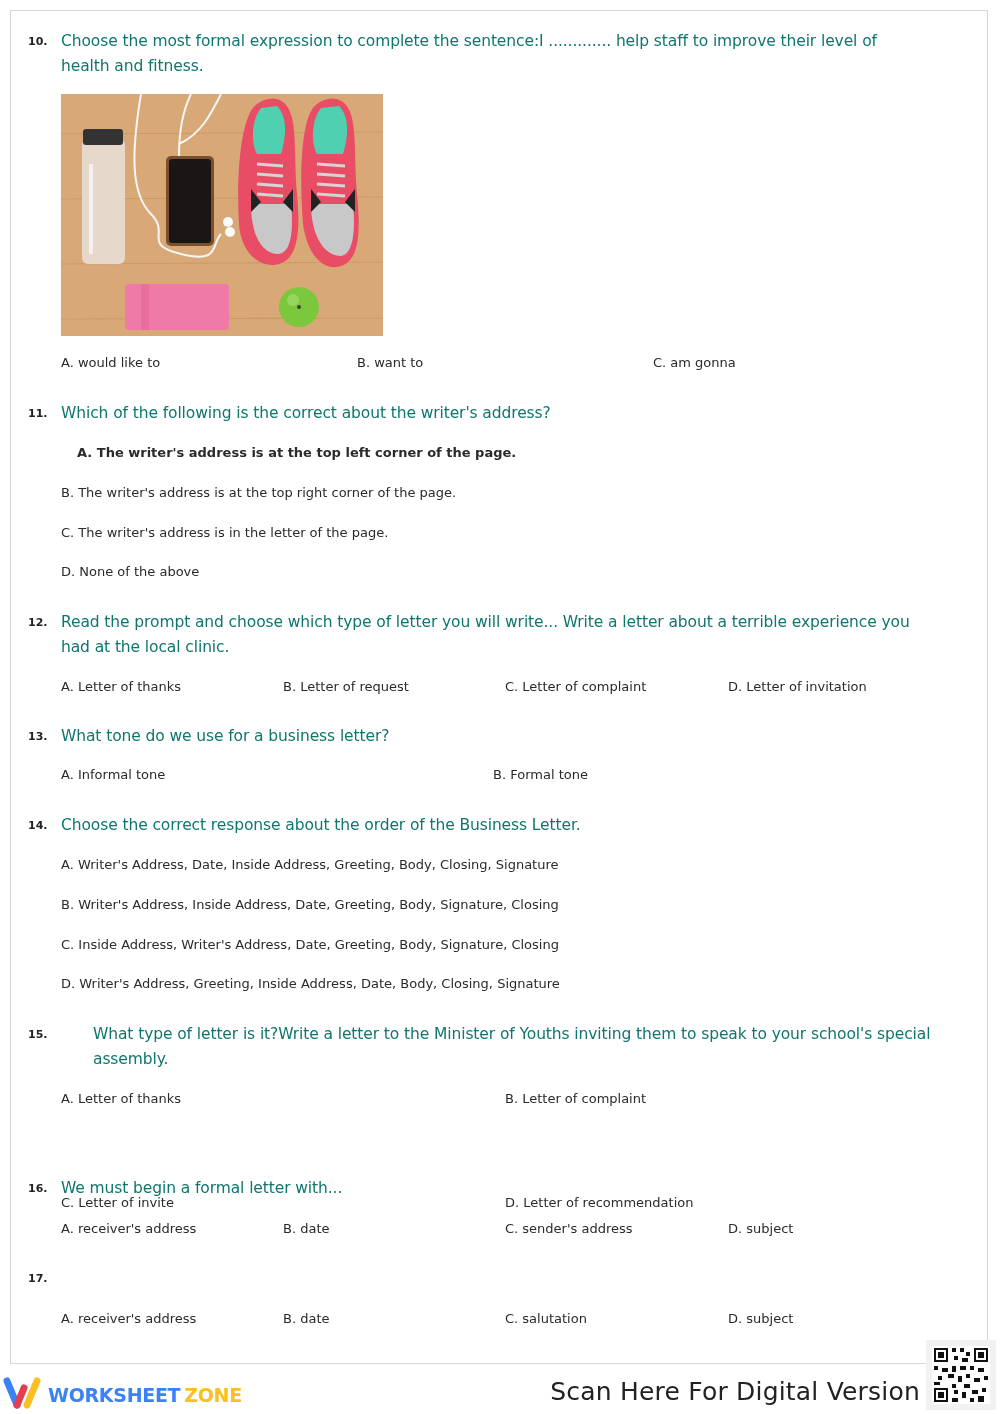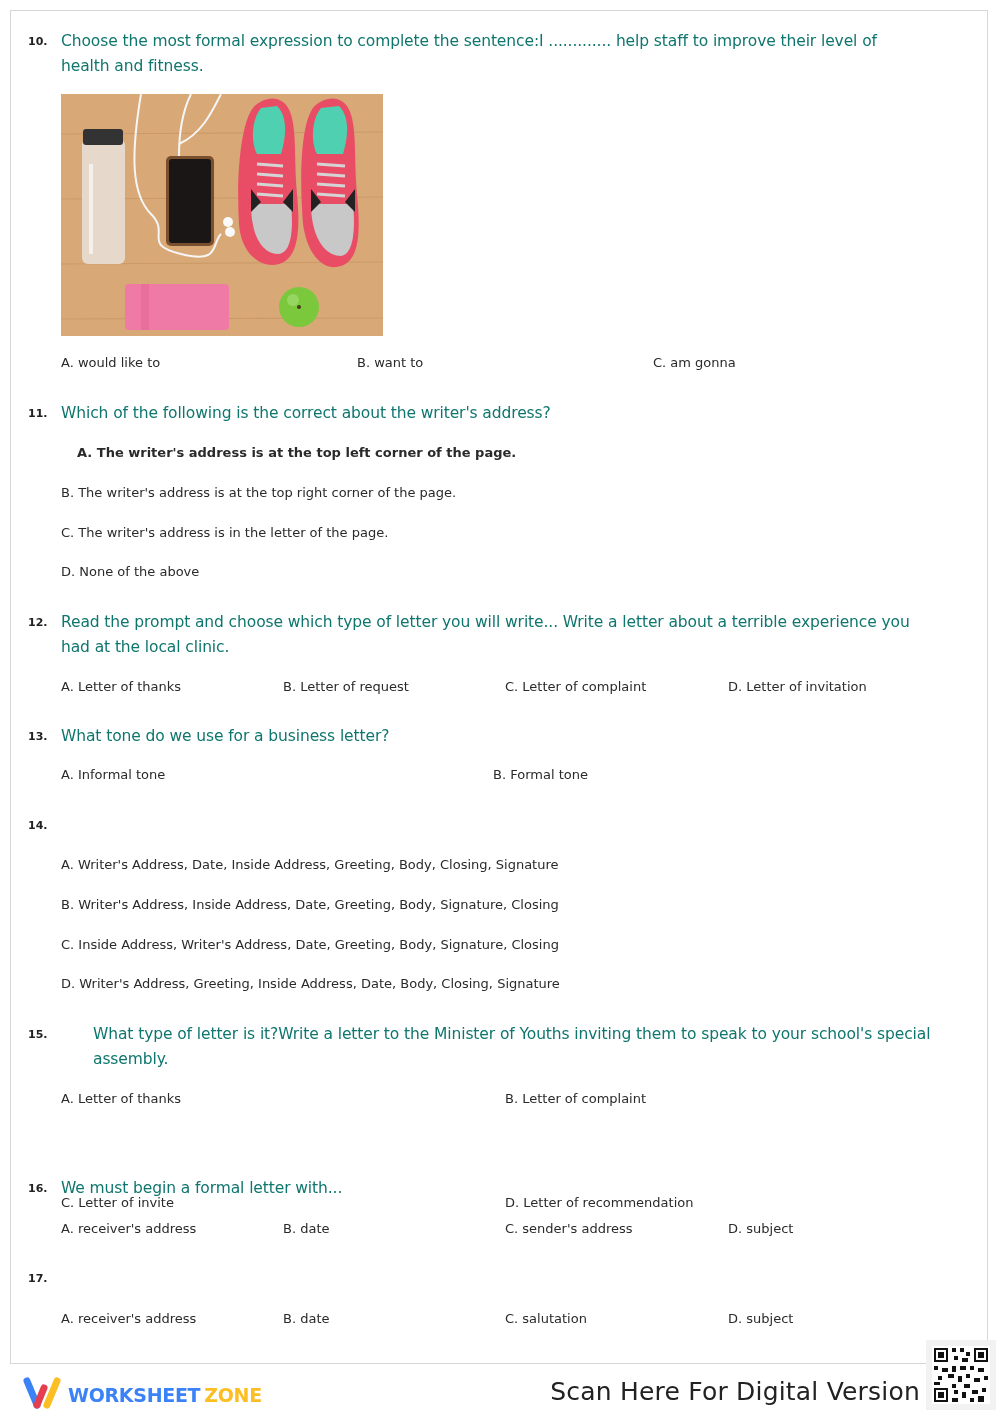--- a/index.html
+++ b/index.html
@@ -62,21 +62,21 @@
       position: absolute;
       left: 61px;
       top: 94px;
       width: 322px;
       height: 242px;
       overflow: hidden;
       background: #d9ab7d;
     }
     .footer-logo {
       position: absolute;
-      left: 22px;
+      left: 2px;
       top: 1376px;
       display: flex;
       align-items: center;
     }
     .brand-text {
       font-family: "DejaVu Sans", sans-serif;
       font-weight: bold;
       font-size: 19px;
       letter-spacing: -0.3px;
       margin-left: 6px;
@@ -215,20 +215,21 @@
   </div>
 </div>
 <div class="opts-row" style="left:61px; top:764px; width:900px; height:22px;">
   <span class="opt" style="left:0;">A. Informal tone</span>
   <span class="opt" style="left:432px;">B. Formal tone</span>
 </div>
 
 <div class="q" style="top:813px;">
   <div class="q-head">
     <span class="q-num">14.</span>
+    <span class="q-text">Choose the correct response about the order of the Business Letter.</span>
   </div>
 </div>
 <div class="opts-row" style="left:61px; top:854px; width:900px; height:22px;">
   <span class="opt" style="left:0;">A. Writer's Address, Date, Inside Address, Greeting, Body, Closing, Signature</span>
 </div>
 <div class="opts-row" style="left:61px; top:894px; width:900px; height:22px;">
   <span class="opt" style="left:0;">B. Writer's Address, Inside Address, Date, Greeting, Body, Signature, Closing</span>
 </div>
 <div class="opts-row" style="left:61px; top:934px; width:900px; height:22px;">
   <span class="opt" style="left:0;">C. Inside Address, Writer's Address, Date, Greeting, Body, Signature, Closing</span>

